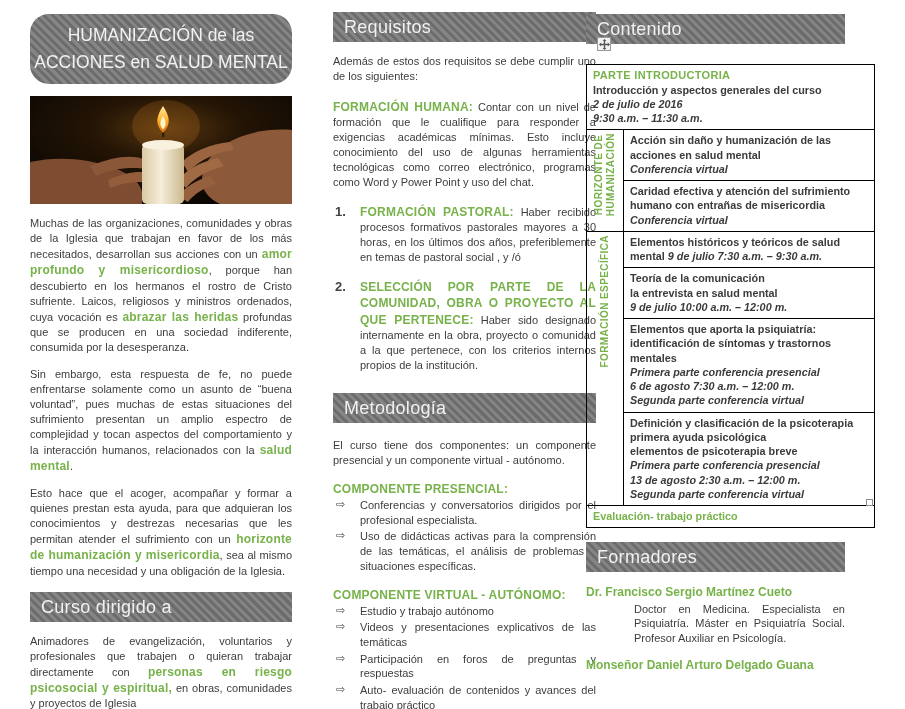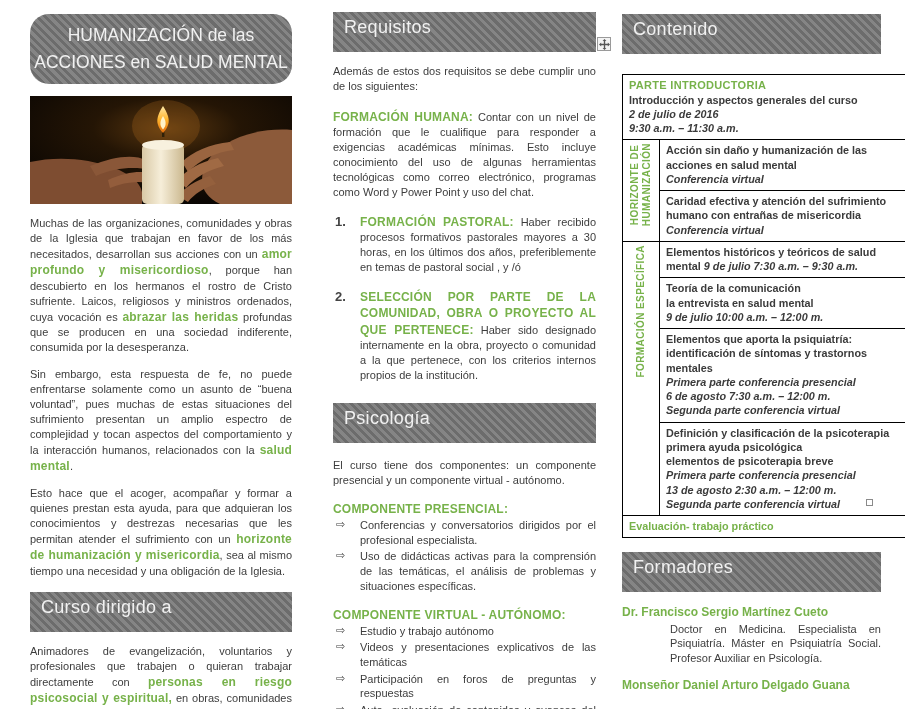--- a/index.html
+++ b/index.html
@@ -10,27 +10,27 @@
   }
   *{margin:0;padding:0;box-sizing:border-box;}
   html,body{background:#ffffff;}
   body{
     width:905px;height:709px;position:relative;overflow:hidden;
     font-family:"Liberation Sans", sans-serif;color:var(--ink);
   }
   .col{position:absolute;top:14px;}
   #col-left{left:30px;width:262px;}
   #col-mid{left:333px;width:263px;top:12px;}
-  #col-right{left:622px;width:259px;}
+  #col-right{left:586px;width:259px;}
 
   .hatch{
     background:repeating-linear-gradient(45deg,var(--hatch-a) 0 3px,var(--hatch-b) 3px 6px);
     color:#f1f1f1;
   }
-  .sec-hdr{font-size:18px;padding:5px 11px 14px;letter-spacing:.3px;}
+  .sec-hdr{font-size:18px;padding:5px 11px 4px;letter-spacing:.3px;}
   .title-hdr{text-align:center;font-size:17.5px;line-height:1.55;padding:8px 4px;border-radius:19px;}
 
   .p{font-size:11px;line-height:1.36;text-align:justify;color:var(--ink);margin-top:12px;}
   .gphrase{color:var(--green);font-weight:bold;font-size:12px;letter-spacing:.2px;}
   .glabel{color:var(--green);font-weight:bold;letter-spacing:.3px;}
 
   .photo{margin-top:12px;display:block;width:262px;height:108px;}
 
   .num-item{display:flex;margin-top:14px;}
   .num{width:27px;font-weight:bold;font-size:13px;color:#444;padding-left:2px;}
@@ -140,21 +140,21 @@
   <div class="num-item">
     <div class="num">1.</div>
     <div class="num-body"><span class="gphrase">FORMACIÓN PASTORAL:</span><span> Haber recibido procesos formativos pastorales mayores a 30 horas, en los últimos dos años, preferiblemente en temas de pastoral social , y /ó</span></div>
   </div>
 
   <div class="num-item">
     <div class="num">2.</div>
     <div class="num-body"><span class="gphrase">SELECCIÓN POR PARTE DE LA COMUNIDAD, OBRA O PROYECTO AL QUE PERTENECE:</span><span> Haber sido designado internamente en la obra, proyecto o comunidad a la que pertenece, con los criterios internos propios de la institución.</span></div>
   </div>
 
-  <div class="hatch sec-hdr" style="margin-top:20px;">Psicología</div>
+  <div class="hatch sec-hdr" style="margin-top:20px;">Metodología</div>
 
   <div class="p" style="margin-top:15px;">El curso tiene dos componentes: un componente presencial y un componente virtual - autónomo.</div>
 
   <div class="ghead">COMPONENTE PRESENCIAL:</div>
   <div class="arrow-item">
     <div class="arrow">⇨</div>
     <div class="arrow-text">Conferencias  y conversatorios dirigidos por el profesional especialista.</div>
   </div>
   <div class="arrow-item">
     <div class="arrow">⇨</div>

